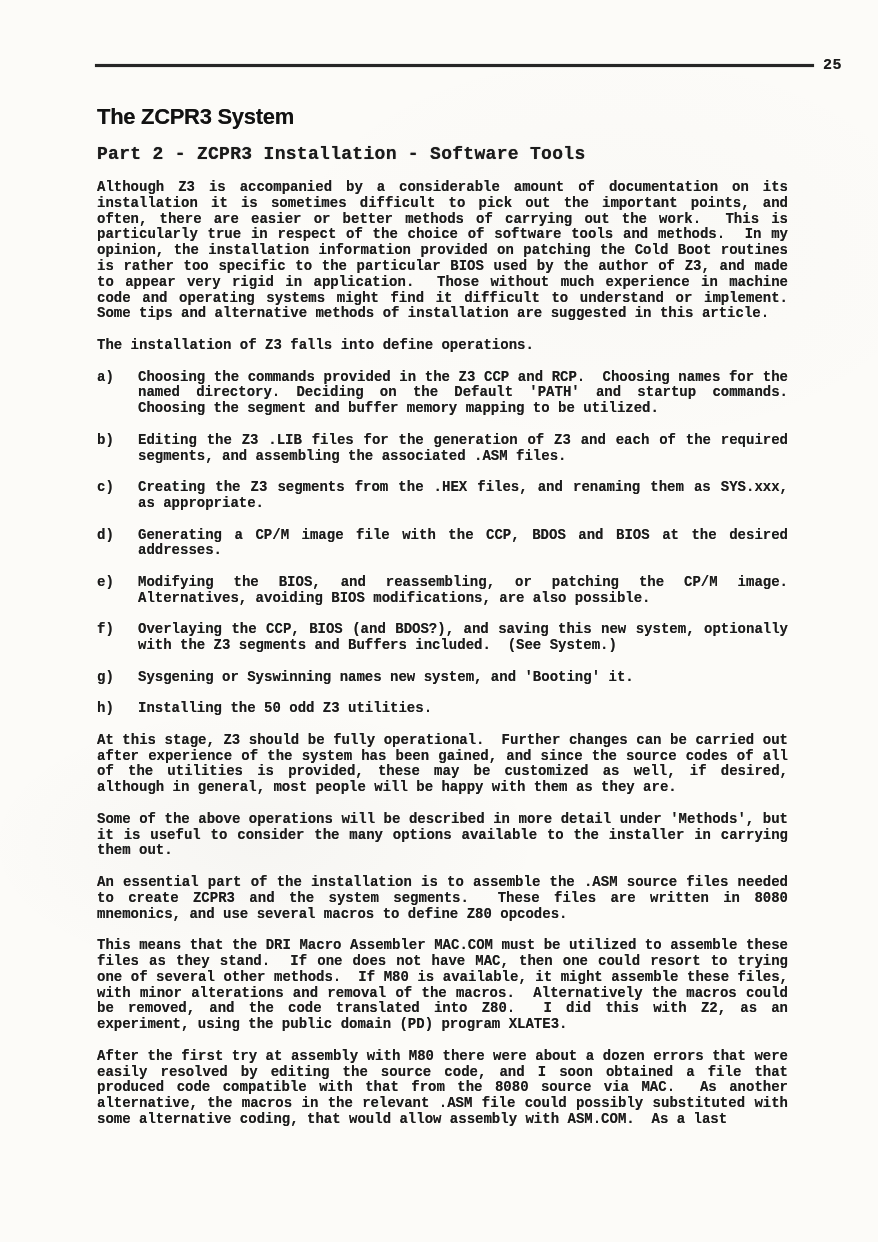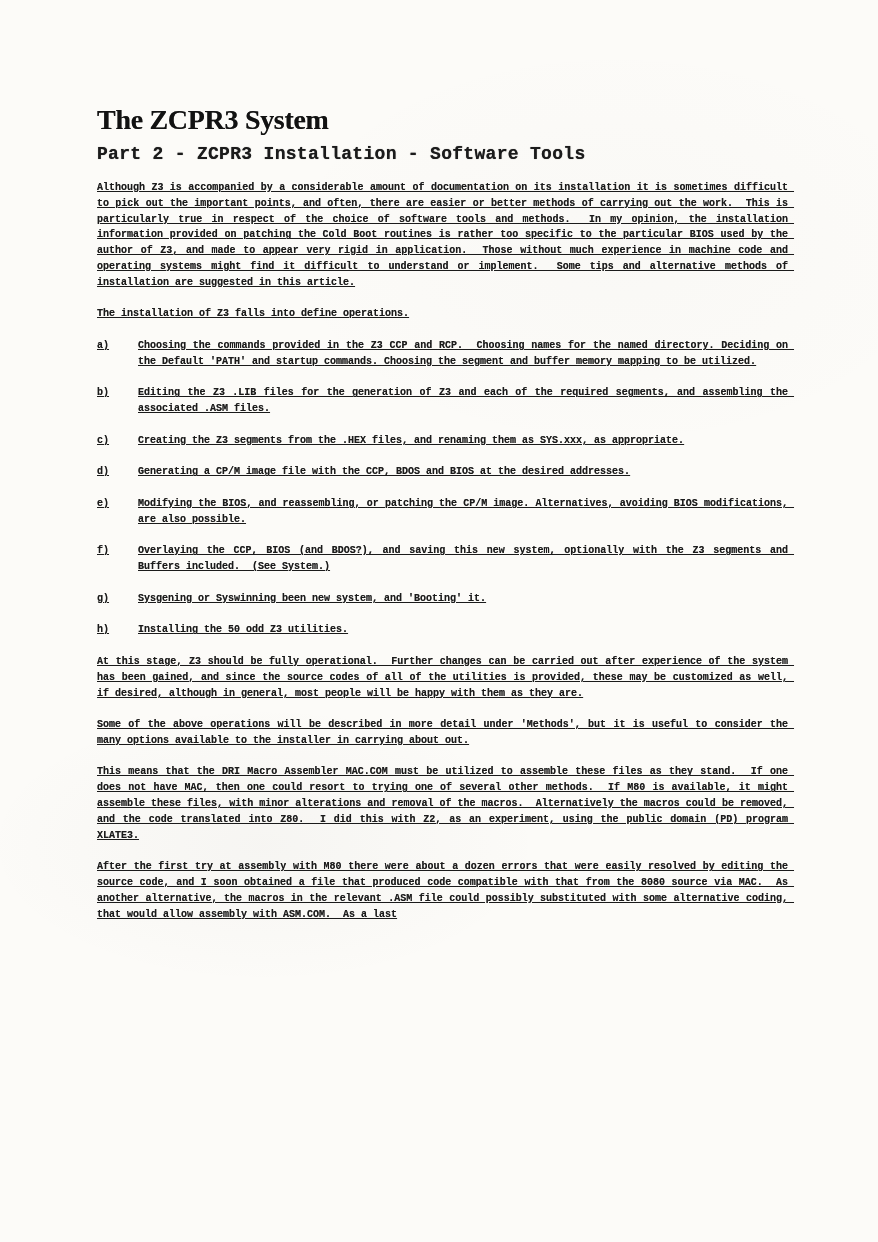--- a/index.html
+++ b/index.html
@@ -42,23 +42,23 @@
     letter-spacing: 0.5px;
     text-shadow: 0 0 0.6px rgba(20,20,20,0.65);
   }
   
   .title-row {
     position: absolute;
     left: 97px;
     top: 104px;
     display: flex;
     align-items: baseline;
-    font-family: Liberation Serif, serif;
+    font-family: Liberation Sans, sans-serif;
     font-weight: 700;
-    font-size: 28px;
+    font-size: 22px;
     letter-spacing: -0.3px;
     color: #121212;
     white-space: pre;
     text-shadow: 0 0 0.5px rgba(10,10,10,0.6);
   }
   .byline { margin-left: 62px; }
   .section-heading {
     position: absolute;
     left: 97px;
     top: 144px;
@@ -66,24 +66,23 @@
     letter-spacing: 0.3px;
     text-shadow: 0 0 0.7px rgba(20,20,20,0.8);
     white-space: pre;
   }
   
   .content {
     position: absolute;
     left: 97px;
     top: 180px;
     width: 691px;
-    font-size: 10px;
+    font-size: 14px;
     line-height: 15.8px;
     text-shadow: 0 0 0.6px rgba(25,25,25,0.6);
-    text-decoration: underline;
   }
   .content p {
     margin: 0 0 15.8px 0;
     text-align: justify;
     white-space: pre-wrap;
   }
   .op-list {
     margin: 0;
     padding: 0;
     list-style: none;
@@ -100,20 +99,24 @@
     flex: 1;
     text-align: justify;
     white-space: pre-wrap;
   }
 </style>
 </head>
 <body>
 
 <div class="page">
 
+  <div class="header-row">
+    <div class="rule"></div>
+    <div class="page-number">25</div>
+  </div>
 
   <div class="title-row">
     <span>The ZCPR3 System</span>
   </div>
 
   <div class="section-heading">Part 2 - ZCPR3 Installation - Software Tools</div>
 
   <div class="content">
 
     <p>Although Z3 is accompanied by a considerable amount of documentation on its installation it is sometimes difficult to pick out the important points, and often, there are easier or better methods of carrying out the work.  This is particularly true in respect of the choice of software tools and methods.  In my opinion, the installation information provided on patching the Cold Boot routines is rather too specific to the particular BIOS used by the author of Z3, and made to appear very rigid in application.  Those without much experience in machine code and operating systems might find it difficult to understand or implement.  Some tips and alternative methods of installation are suggested in this article.</p>
@@ -140,28 +143,29 @@
       <li class="op-item">
         <span class="op-label">e)</span>
         <span class="op-text">Modifying the BIOS, and reassembling, or patching the CP/M image. Alternatives, avoiding BIOS modifications, are also possible.</span>
       </li>
       <li class="op-item">
         <span class="op-label">f)</span>
         <span class="op-text">Overlaying the CCP, BIOS (and BDOS?), and saving this new system, optionally with the Z3 segments and Buffers included.  (See System.)</span>
       </li>
       <li class="op-item">
         <span class="op-label">g)</span>
-        <span class="op-text">Sysgening or Syswinning been new system, and 'Booting' it.</span>
+        <span class="op-text">Sysgening or Syswinning names new system, and 'Booting' it.</span>
       </li>
       <li class="op-item">
         <span class="op-label">h)</span>
         <span class="op-text">Installing the 50 odd Z3 utilities.</span>
       </li>
     </ol>
 
     <p>At this stage, Z3 should be fully operational.  Further changes can be carried out after experience of the system has been gained, and since the source codes of all of the utilities is provided, these may be customized as well, if desired, although in general, most people will be happy with them as they are.</p>
-    <p>Some of the above operations will be described in more detail under 'Methods', but it is useful to consider the many options available to the installer in carrying about out.</p>
+    <p>Some of the above operations will be described in more detail under 'Methods', but it is useful to consider the many options available to the installer in carrying them out.</p>
+    <p>An essential part of the installation is to assemble the .ASM source files needed to create ZCPR3 and the system segments.  These files are written in 8080 mnemonics, and use several macros to define Z80 opcodes.</p>
     <p>This means that the DRI Macro Assembler MAC.COM must be utilized to assemble these files as they stand.  If one does not have MAC, then one could resort to trying one of several other methods.  If M80 is available, it might assemble these files, with minor alterations and removal of the macros.  Alternatively the macros could be removed, and the code translated into Z80.  I did this with Z2, as an experiment, using the public domain (PD) program XLATE3.</p>
     <p>After the first try at assembly with M80 there were about a dozen errors that were easily resolved by editing the source code, and I soon obtained a file that produced code compatible with that from the 8080 source via MAC.  As another alternative, the macros in the relevant .ASM file could possibly substituted with some alternative coding, that would allow assembly with ASM.COM.  As a last</p>
 
   </div>
 
 </div>
 
 </body></html>

